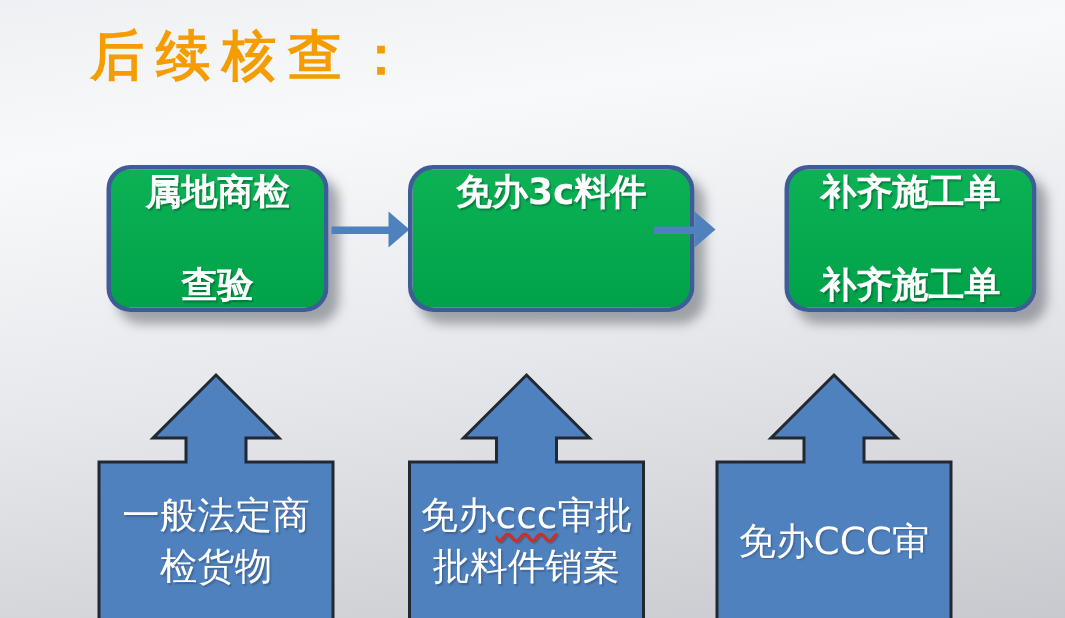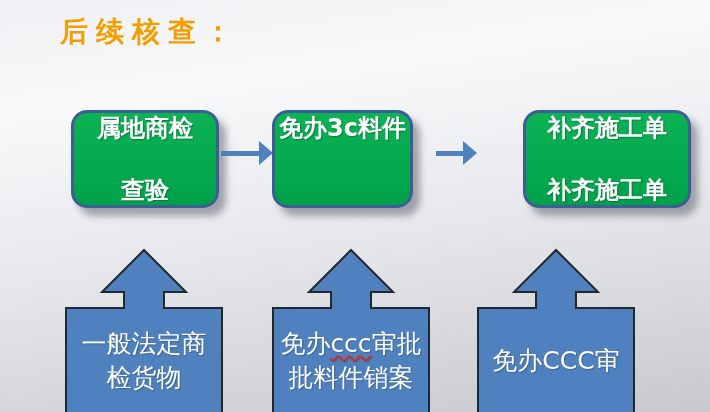--- a/index.html
+++ b/index.html
@@ -3,35 +3,35 @@
 <meta charset="utf-8">
 <style>
   html,body{margin:0;padding:0;}
   body{
     width:710px;height:412px;position:relative;overflow:hidden;
     font-family:"DejaVu Sans","Liberation Sans",sans-serif;
     background:linear-gradient(172deg,#eef0f3 0%,#f8f9fa 22%,#e6e8ec 55%,#c7c9ce 100%);
   }
   .page-title{
     position:absolute;left:60px;top:13px;
-    font-size:28px;font-weight:bold;color:#F59C00;letter-spacing:8px;
+    font-size:36px;font-weight:bold;color:#F59C00;letter-spacing:8px;
   }
   .step-box{
     position:absolute;top:110px;height:98px;box-sizing:border-box;
     background:linear-gradient(180deg,#0db255 0%,#00a249 100%);
     border:3px solid #3E5C96;border-radius:16px;
     box-shadow:7px 8px 7px rgba(96,100,110,0.55);
     display:flex;flex-direction:column;align-items:center;justify-content:space-between;
   }
   .step-box .ln{
     color:#ffffff;font-weight:bold;font-size:24px;line-height:30px;
     text-shadow:1px 1px 1px rgba(0,70,35,0.45);white-space:nowrap;
   }
   #step1{left:71px;width:148px;}
-  #step2{left:272px;width:141px;}
+  #step2{left:272px;width:191px;border-radius:17px;}
   #step3{left:475px;width:168px;margin-left:48px;}
   .h-arrow{position:absolute;top:141px;height:24px;}
   .h-arrow .shaft{position:absolute;left:0;top:10px;height:5px;background:#4E81BD;}
   .h-arrow .head{
     position:absolute;top:0;width:0;height:0;
     border-top:12px solid transparent;border-bottom:12px solid transparent;
     border-left:14px solid #4E81BD;
   }
   #harrow1{left:221px;width:52px;}
   #harrow1 .shaft{width:40px;}

